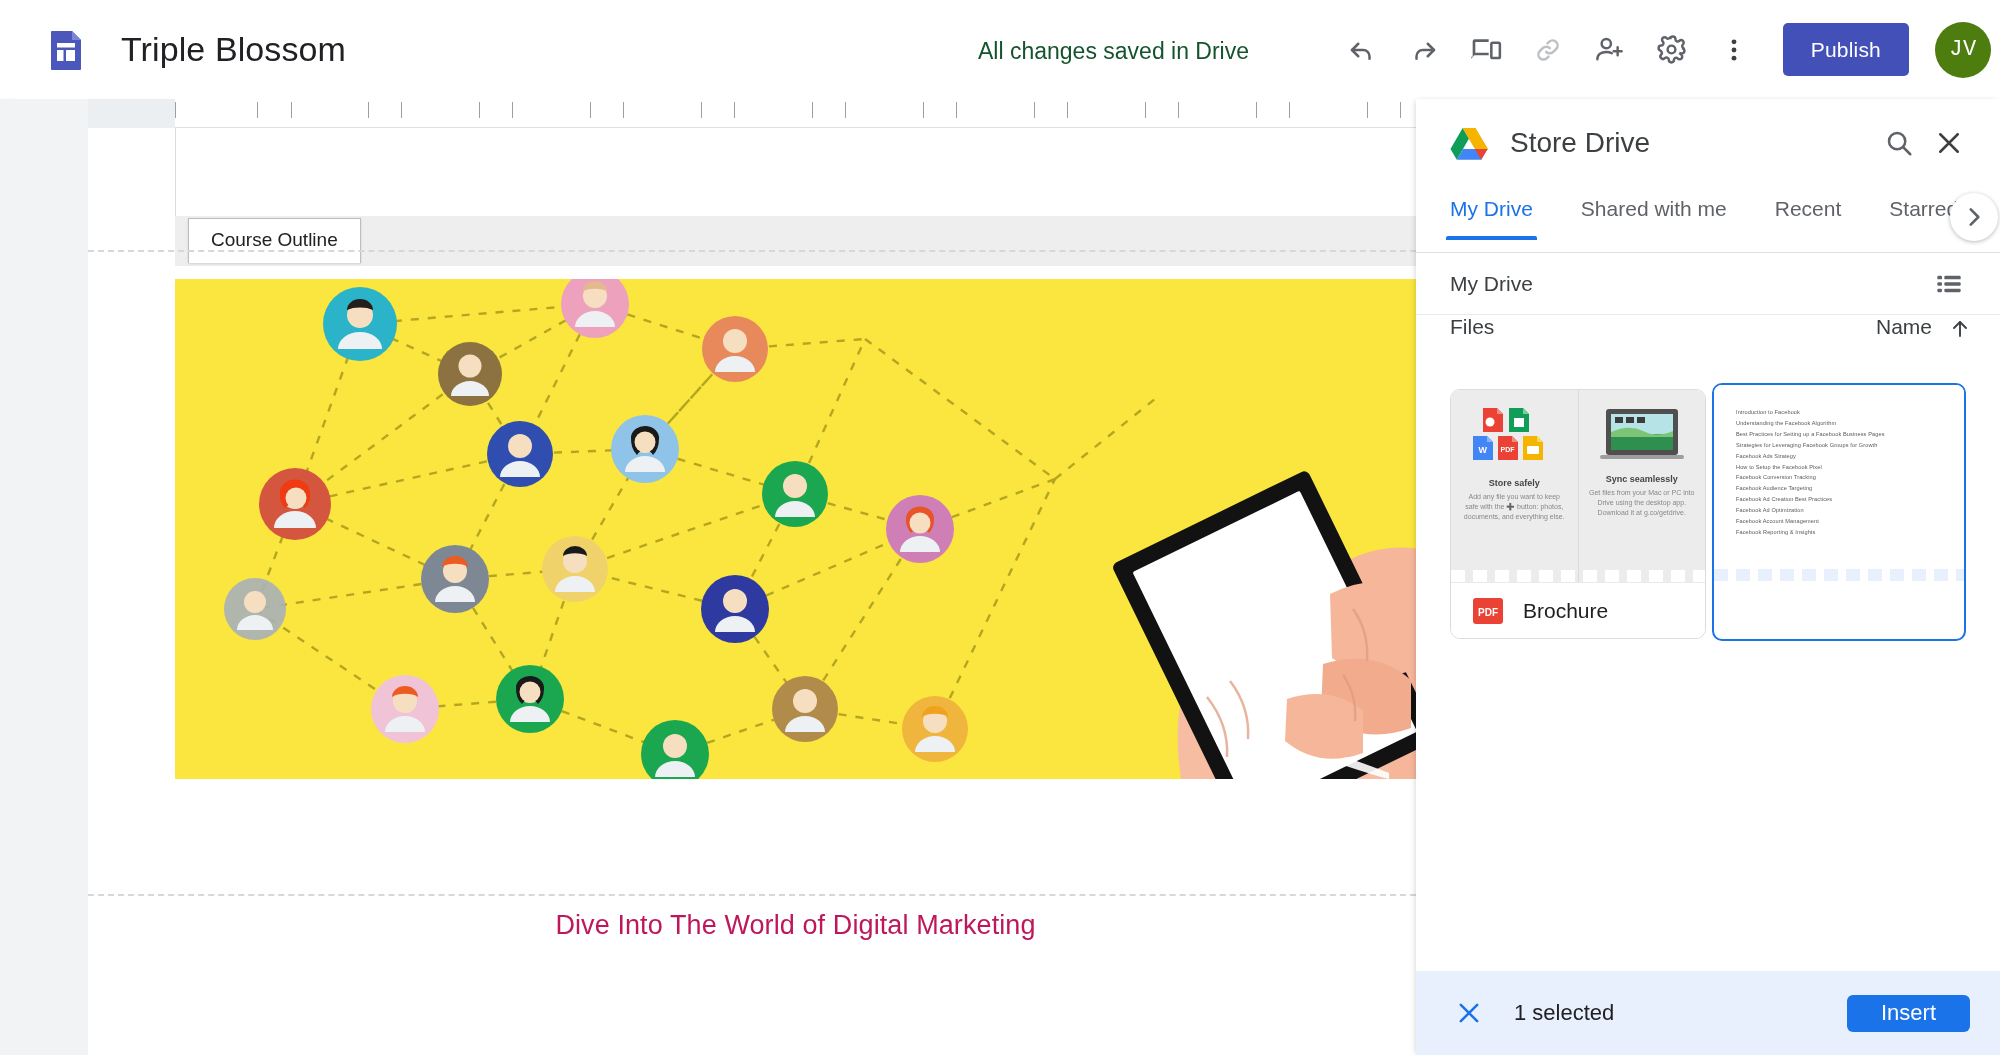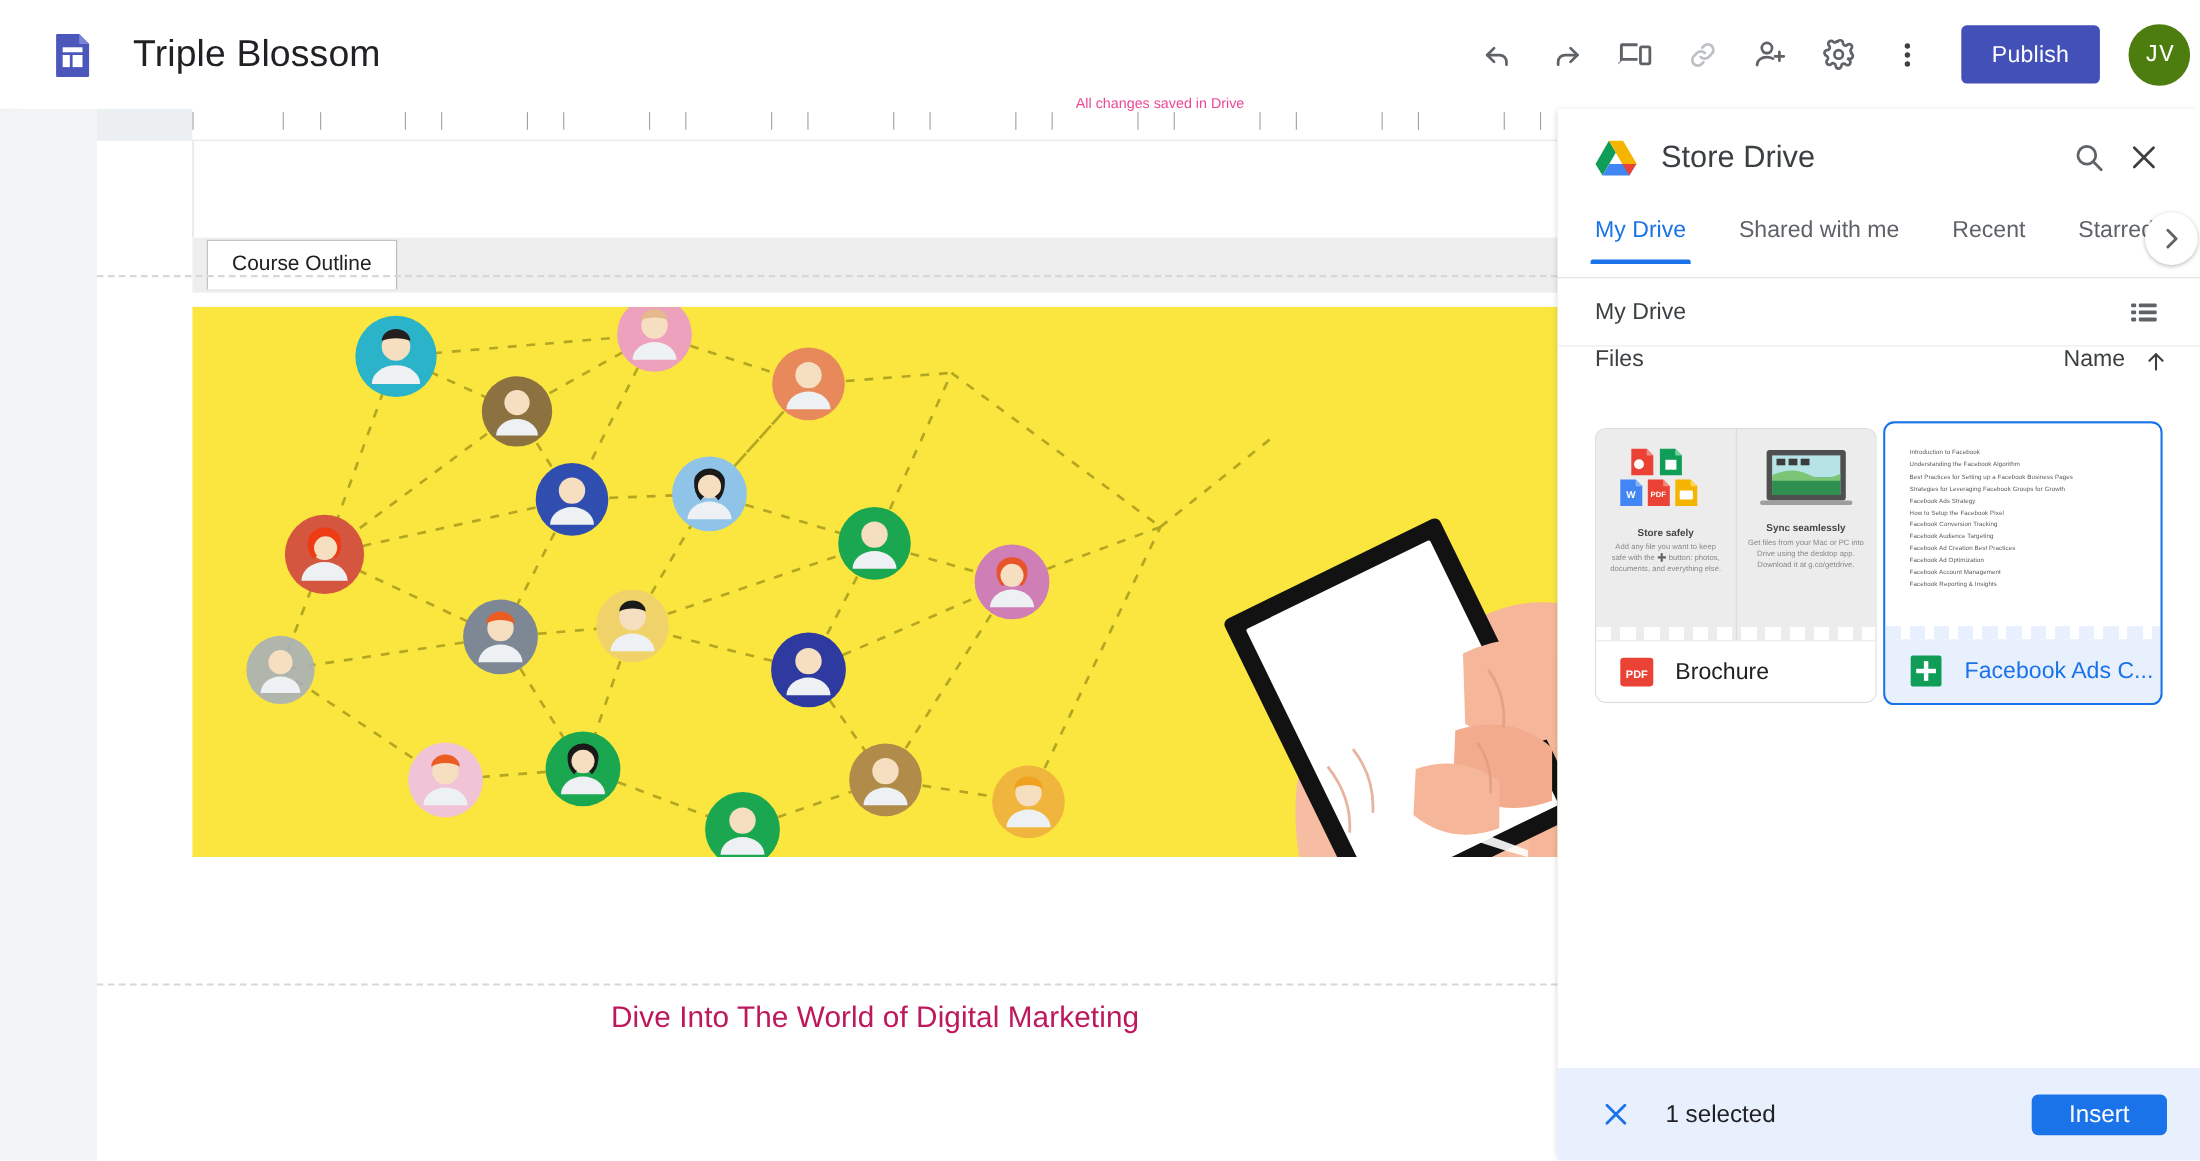--- a/index.html
+++ b/index.html
@@ -22,21 +22,21 @@
   .sites-logo {
     margin-left:27px; width:46px; height:46px; flex:none;
     display:flex; align-items:center; justify-content:center;
   }
   .doc-title {
     margin-left:32px; font-size:34px; color:#202124; font-weight:400;
     letter-spacing:.1px; white-space:nowrap;
   }
   .save-status {
     position:absolute; left:962px; top:38px;
-    font-size:13px; color:#ec4899; white-space:nowrap;margin-top:48px;
+    font-size:23px; color:#14532d; white-space:nowrap;
   }
   .tb-icons {
     position:absolute; right:0; top:0; height:99px;
     display:flex; align-items:center; gap:0;
   }
   .ticon {
     width:62px; height:62px; border-radius:50%;
     display:flex; align-items:center; justify-content:center;
     cursor:pointer; flex:none;
   }
@@ -611,30 +611,20 @@
             <div>How to Setup the Facebook Pixel</div>
             <div>Facebook Conversion Tracking</div>
             <div>Facebook Audience Targeting</div>
             <div>Facebook Ad Creation Best Practices</div>
             <div>Facebook Ad Optimization</div>
             <div>Facebook Account Management</div>
             <div>Facebook Reporting &amp; Insights</div>
           </div>
           <div class="broch-perf" style="background:#e8f0fe;"></div>
         </div>
-        <div class="file-foot">
-          <div class="ftype">
-            <svg width="34" height="34" viewBox="0 0 34 34">
-              <rect x="3" y="3" width="28" height="28" rx="2" fill="#0f9d58"></rect>
-              <rect x="15" y="8" width="4" height="18" fill="#fff"></rect>
-              <rect x="8" y="15" width="18" height="4" fill="#fff"></rect>
-            </svg>
-          </div>
-          <div class="file-name">Facebook Ads C...</div>
-        </div>
       </div>
     </div>
 
     <div class="drive-foot">
       <div class="foot-x">
         <svg width="28" height="28" viewBox="0 0 24 24" fill="none" stroke="#1a73e8" stroke-width="2.2" stroke-linecap="round">
           <path d="M5 5l14 14M19 5L5 19"></path>
         </svg>
       </div>
       <div class="sel-count">1 selected</div>

